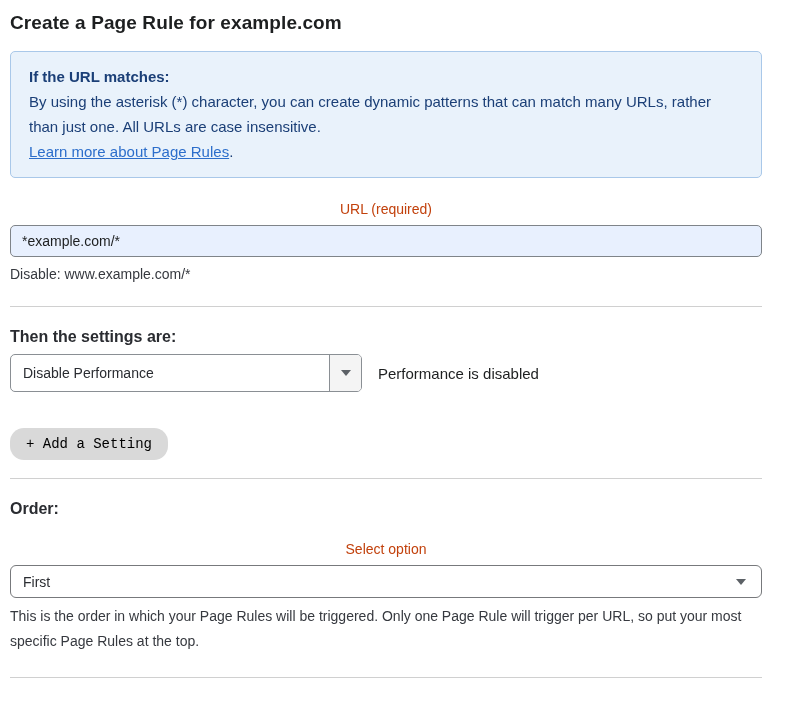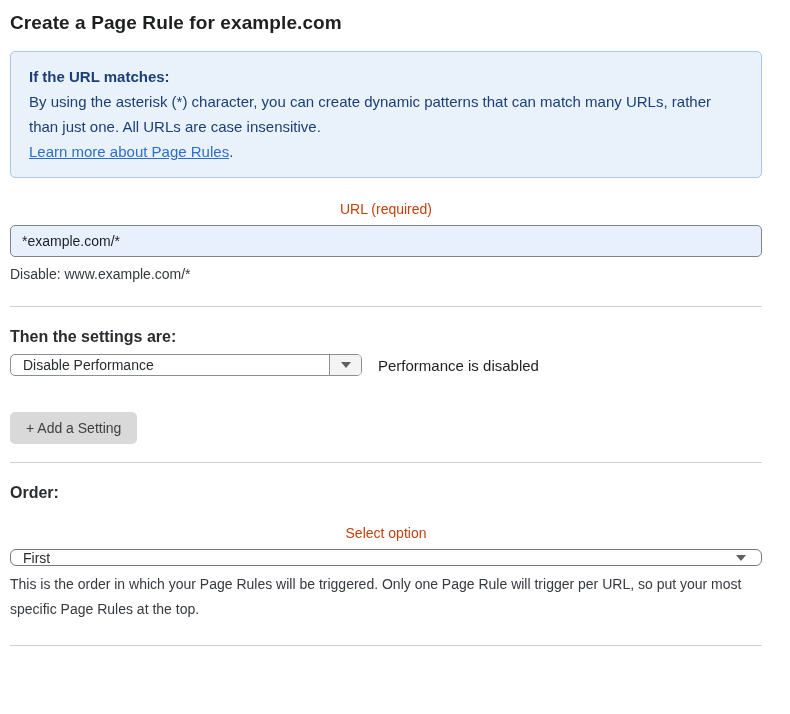--- a/index.html
+++ b/index.html
@@ -74,21 +74,21 @@
     color: #2a2c31;
   }
   .setting-row {
     display: flex;
     align-items: center;
     margin-top: 8px;
   }
   .select-control {
     display: flex;
     align-items: stretch;
-    height: 22px;
+    height: 38px;
     border: 1px solid #8a8f94;
     border-radius: 5px;
     background: #ffffff;
     overflow: hidden;
     cursor: pointer;
   }
   .setting-select { width: 352px; }
   .select-value {
     flex: 1;
     display: flex;
@@ -113,36 +113,36 @@
     border-top: 6px solid #5c6166;
   }
   .status-text {
     margin-left: 16px;
     font-size: 15px;
     color: #1d1f20;
   }
   .btn {
     display: inline-block;
     border: none;
-    border-radius: 5px;
-    font-size: 14px;
-    font-family: Liberation Sans, sans-serif;
+    border-radius: 14px;
+    font-size: 14px;
+    font-family: Liberation Mono, monospace;
     padding: 8px 14px;
     cursor: pointer;
-    color: #404040;
+    color: #000000;
     background: #d9d9d9;
   }
   .add-setting-btn {
     margin-top: 36px;
     padding: 8px 16px;
   }
   .order-select-wrap { margin-top: 8px; }
   .order-select {
     width: 100%;
-    height: 17px;
+    height: 33px;
     border: 1px solid #77797c;
     border-radius: 6px;
   }
   .order-arrow {
     display: flex;
     align-items: center;
     padding-right: 15px;
   }
   .order-help {
     margin-top: 6px;

